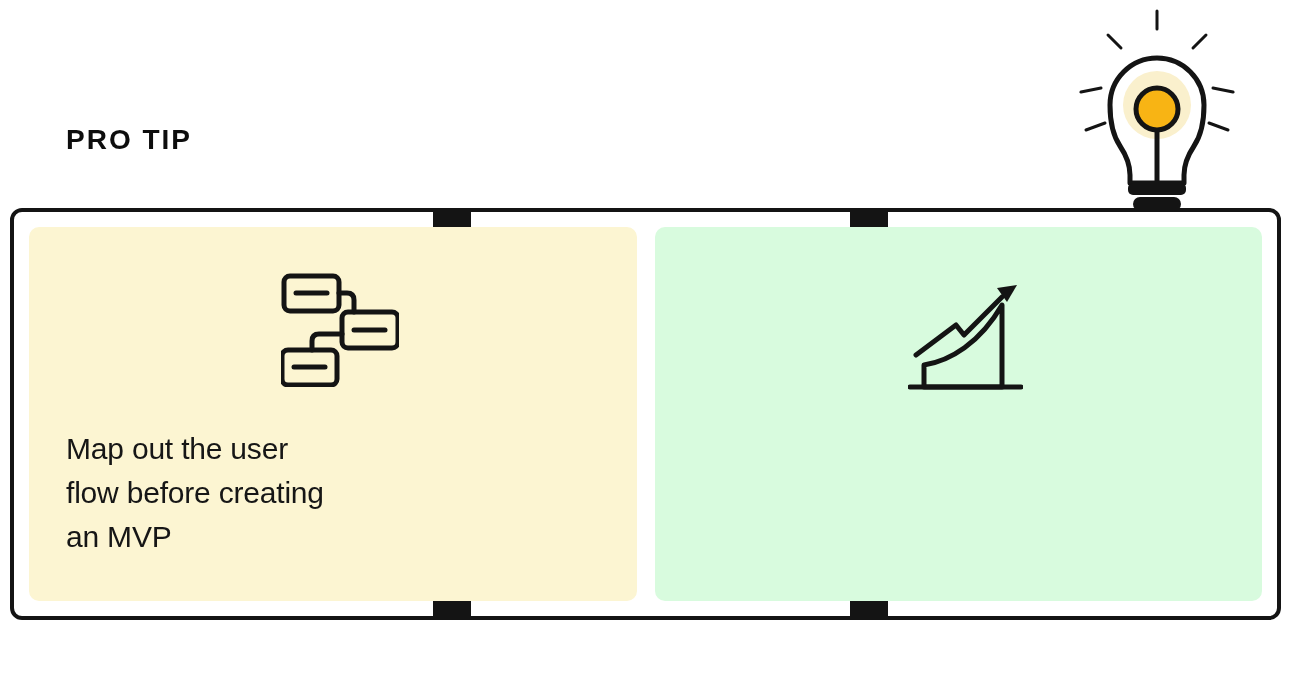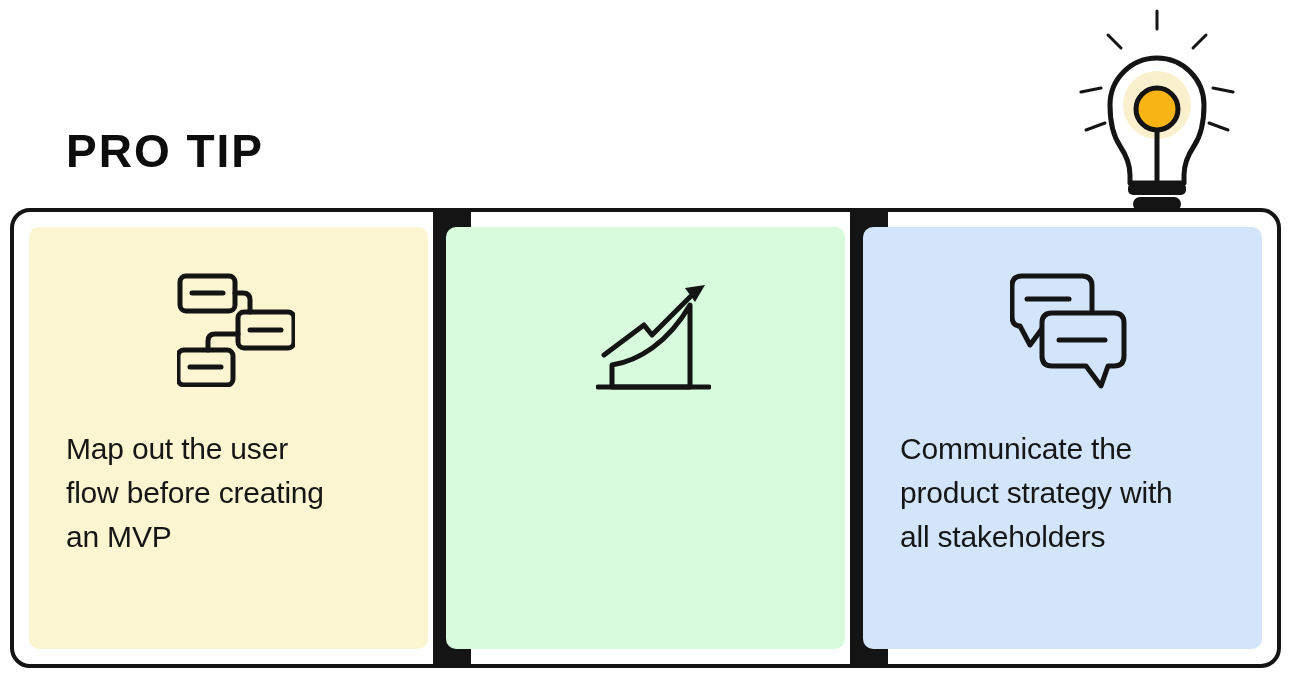--- a/index.html
+++ b/index.html
@@ -2,26 +2,26 @@
 <html><head>
 <meta charset="utf-8">
 <style>
   html,body{margin:0;padding:0;background:#ffffff;}
   .stage{
     position:relative;width:1292px;height:684px;background:#ffffff;overflow:hidden;
     font-family:"Liberation Sans", sans-serif;color:#141414;
   }
   .protip{
     position:absolute;left:66px;top:124px;
-    font-size:46px;font-weight:800;letter-spacing:2px;color:#0d0d0d;
+    font-size:28px;font-weight:800;letter-spacing:2px;color:#0d0d0d;
   }
   .bulb{position:absolute;left:1077px;top:5px;z-index:3;}
   .frame{
-    position:absolute;left:10px;top:208px;width:1271px;height:460px;
-    box-sizing:border-box;border:4px solid #141414;border-radius:20px;
+    position:absolute;left:10px;top:208px;width:1271px;height:412px;
+    box-sizing:border-box;border:4px solid #141414;border-radius:12px;
     background:#ffffff;padding:15px;z-index:1;
   }
   .frame-inner{position:relative;width:100%;height:100%;}
   .cards{position:relative;display:flex;gap:18px;height:100%;}
   .divider{position:absolute;top:-15px;bottom:-15px;width:38px;z-index:0;}
   .divider.d1{left:404px;}
   .divider.d2{left:821px;}
   .card{
     position:relative;z-index:1;flex:1 1 0;border-radius:10px;
     box-sizing:border-box;padding:46px 22px 0 37px;
@@ -89,31 +89,18 @@
           <div class="icon-wrap">
             <svg width="115" height="120" viewBox="0 0 115 120" fill="none" stroke="#141414" stroke-width="5" stroke-linecap="round" stroke-linejoin="round">
               <line x1="2" y1="114" x2="113" y2="114"></line>
               <path d="M16,114 V92 C42,88 72,70 94,32 V114 Z"></path>
               <polyline points="8,82 48,52 56,62 94,24"></polyline>
               <polygon points="109,12 99,29 89,15" fill="#141414" stroke="none"></polygon>
             </svg>
           </div>
         </div>
 
-        <div class="card" style="background-color: rgb(211, 229, 250);">
-          <div class="icon-wrap">
-            <svg width="120" height="118" viewBox="0 0 120 118" fill="none" stroke="#141414" stroke-width="5" stroke-linecap="round" stroke-linejoin="round">
-              <path d="M12,3 H72 Q82,3 82,13 V43 Q82,53 72,53 H34 L20,72 L10,53 Q2,53 2,43 V13 Q2,3 12,3 Z"></path>
-              <line x1="17" y1="26" x2="59" y2="26"></line>
-              <path d="M42,40 H104 Q114,40 114,50 V83 Q114,93 104,93 H98 L91,113 L76,93 H42 Q32,93 32,83 V50 Q32,40 42,40 Z" fill="#D3E5FA"></path>
-              <line x1="49" y1="67" x2="95" y2="67"></line>
-            </svg>
-          </div>
-          <div class="card-text">Communicate the
-product strategy with
-all stakeholders</div>
-        </div>
 
       </div>
     </div>
   </div>
 
 </div>
 
 </body></html>

